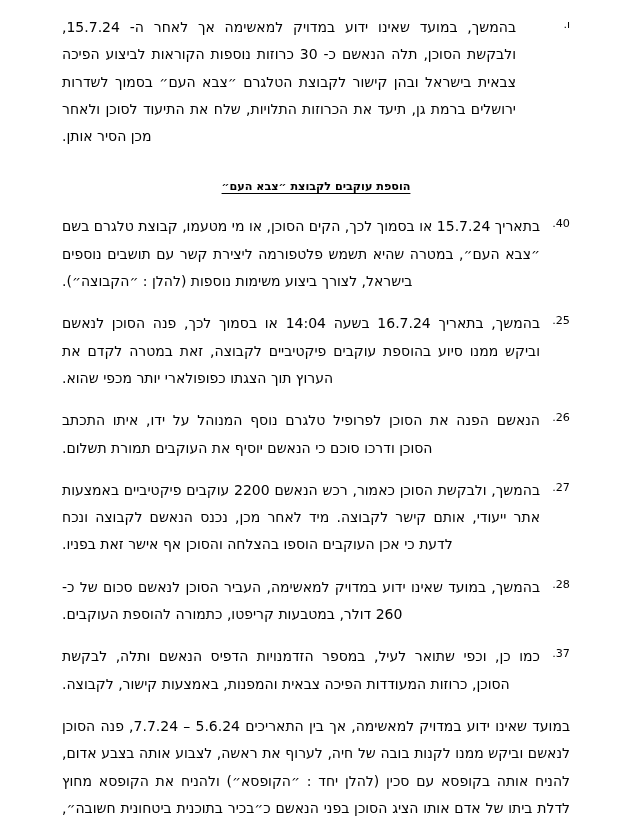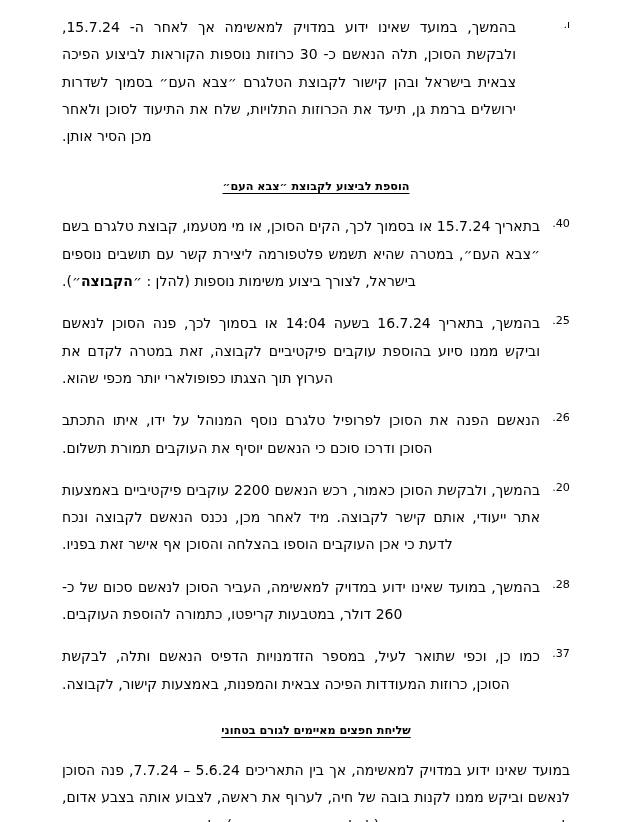--- a/index.html
+++ b/index.html
@@ -76,54 +76,53 @@
     margin: 0 0 16px 0;
     padding: 0;
   }
   .section-heading span.hd {
     text-decoration: underline;
     text-underline-offset: 3px;
   }
   .heading-block-1 { margin-top: 30px; margin-bottom: 20px; }
   .heading-block-2 { margin-top: 26px; margin-bottom: 20px; }
 
-  b.emph { font-weight: bold; }
+  b.emph { font-weight: normal; }
 </style>
 </head>
 <body>
 
 <div class="page">
   <div class="doc-body" id="doc-body">
       <div class="clause subitem">
         <div class="clause-marker">ו.</div>
         <div class="clause-text">בהמשך, במועד שאינו ידוע במדויק למאשימה אך לאחר ה- 15.7.24, ולבקשת הסוכן, תלה הנאשם כ- 30 כרוזות נוספות הקוראות לביצוע הפיכה צבאית בישראל ובהן קישור לקבוצת הטלגרם ״צבא העם״ בסמוך לשדרות ירושלים ברמת גן, תיעד את הכרוזות התלויות, שלח את התיעוד לסוכן ולאחר מכן הסיר אותן.</div>
       </div>
-      <div class="section-heading heading-block-1"><span class="hd">הוספת לביצוע לקבוצת ״צבא העם״</span></div>
+      <div class="section-heading heading-block-1"><span class="hd">הוספת עוקבים לקבוצת ״צבא העם״</span></div>
       <div class="clause">
         <div class="clause-marker">40.</div>
         <div class="clause-text"><span>בתאריך 15.7.24 או בסמוך לכך, הקים הסוכן, או מי מטעמו, קבוצת טלגרם בשם ״צבא העם״, במטרה שהיא תשמש פלטפורמה ליצירת קשר עם תושבים נוספים בישראל, לצורך ביצוע משימות נוספות (להלן : ״</span><b class="emph">הקבוצה</b><span>״).</span></div>
       </div>
       <div class="clause">
         <div class="clause-marker">25.</div>
         <div class="clause-text">בהמשך, בתאריך 16.7.24 בשעה 14:04 או בסמוך לכך, פנה הסוכן לנאשם וביקש ממנו סיוע בהוספת עוקבים פיקטיביים לקבוצה, זאת במטרה לקדם את הערוץ תוך הצגתו כפופולארי יותר מכפי שהוא.</div>
       </div>
       <div class="clause">
         <div class="clause-marker">26.</div>
         <div class="clause-text">הנאשם הפנה את הסוכן לפרופיל טלגרם נוסף המנוהל על ידו, איתו התכתב הסוכן ודרכו סוכם כי הנאשם יוסיף את העוקבים תמורת תשלום.</div>
       </div>
       <div class="clause">
-        <div class="clause-marker">20.</div>
+        <div class="clause-marker">27.</div>
         <div class="clause-text">בהמשך, ולבקשת הסוכן כאמור, רכש הנאשם 2200 עוקבים פיקטיביים באמצעות אתר ייעודי, אותם קישר לקבוצה. מיד לאחר מכן, נכנס הנאשם לקבוצה ונכח לדעת כי אכן העוקבים הוספו בהצלחה והסוכן אף אישר זאת בפניו.</div>
       </div>
       <div class="clause">
         <div class="clause-marker">28.</div>
         <div class="clause-text">בהמשך, במועד שאינו ידוע במדויק למאשימה, העביר הסוכן לנאשם סכום של כ- 260 דולר, במטבעות קריפטו, כתמורה להוספת העוקבים.</div>
       </div>
       <div class="clause">
         <div class="clause-marker">37.</div>
         <div class="clause-text">כמו כן, וכפי שתואר לעיל, במספר הזדמנויות הדפיס הנאשם ותלה, לבקשת הסוכן, כרוזות המעודדות הפיכה צבאית והמפנות, באמצעות קישור, לקבוצה.</div>
       </div>
-      <div class="section-heading heading-block-2"><span class="hd">שליחת חפצים מאיימים לגורם בטחוני</span></div>
       <div class="clause">
         <div class="clause-text"><span>במועד שאינו ידוע במדויק למאשימה, אך בין התאריכים 5.6.24 – 7.7.24, פנה הסוכן לנאשם וביקש ממנו לקנות בובה של חיה, לערוף את ראשה, לצבוע אותה בצבע אדום, להניח אותה בקופסא עם סכין (להלן יחד : ״הקופסא״) ולהניח את הקופסא מחוץ לדלת ביתו של אדם אותו הציג הסוכן בפני הנאשם כ״בכיר בתוכנית ביטחונית חשובה״, תוך הוספת משפט מאיים המתייחס לכאורה לפועלו הבטחוני של אותו אדם.</span></div>
       </div>
     </div>
 </div>
 
 </body></html>

